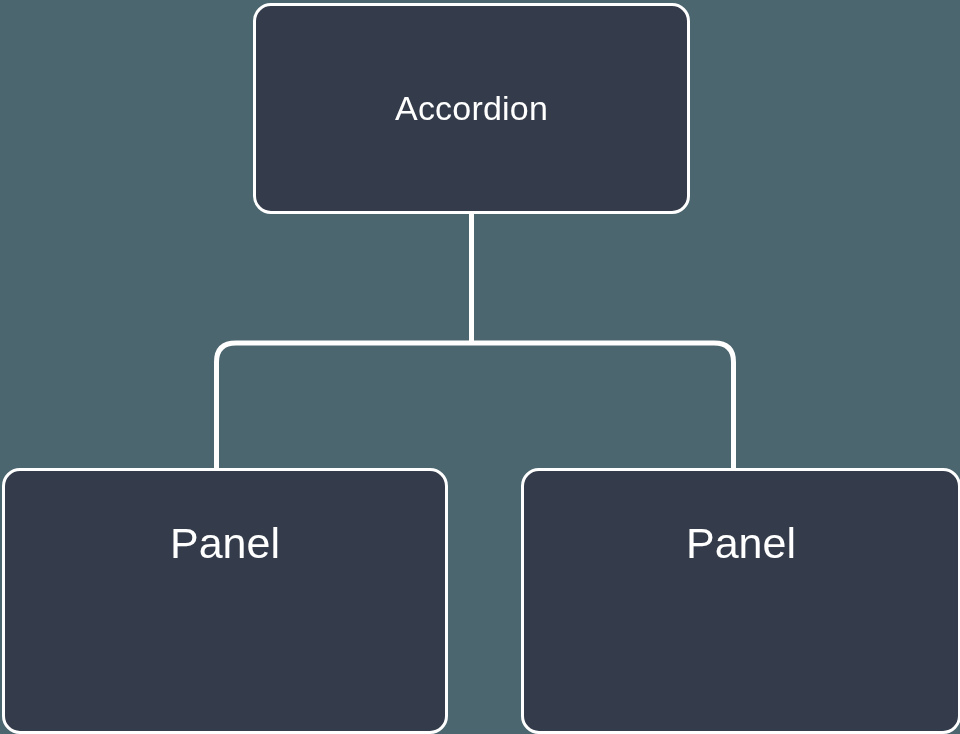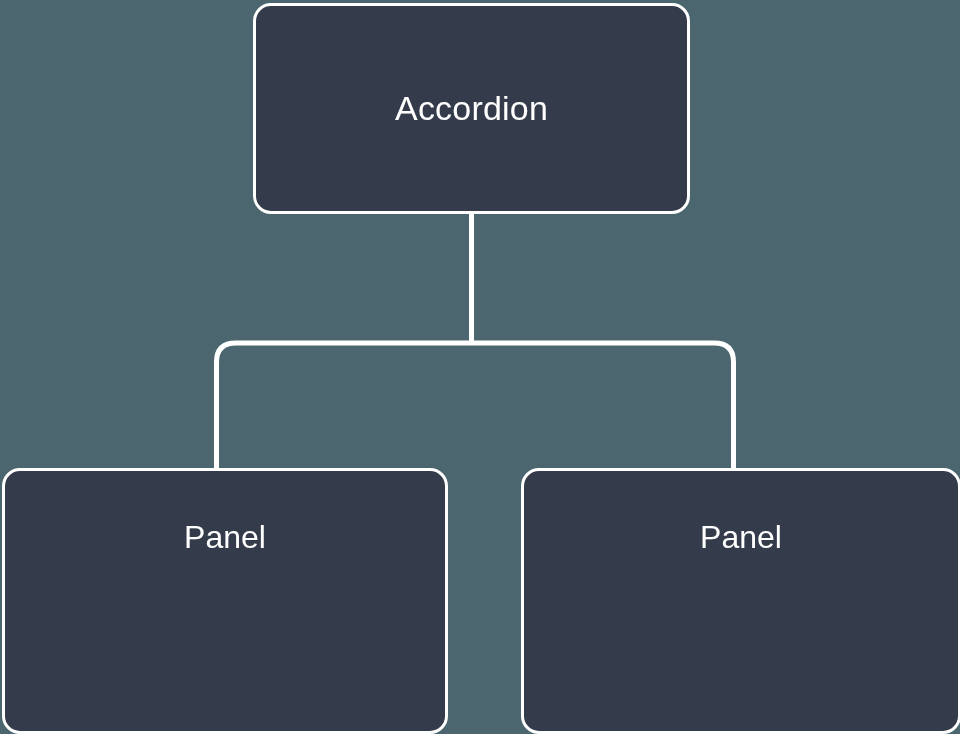--- a/index.html
+++ b/index.html
@@ -73,21 +73,21 @@
     width: 440px;
   }
 
   .node-title-panel {
     position: absolute;
     left: 0;
     right: 0;
     top: 48px;
     text-align: center;
     color: #ffffff;
-    font-size: 32px;
+    font-size: 43px;
     font-weight: 400;
   }
 </style>
 </head>
 <body>
 
 <div id="stage">
 
   <svg id="connectors" viewBox="0 0 960 734" width="960" height="734">
 

